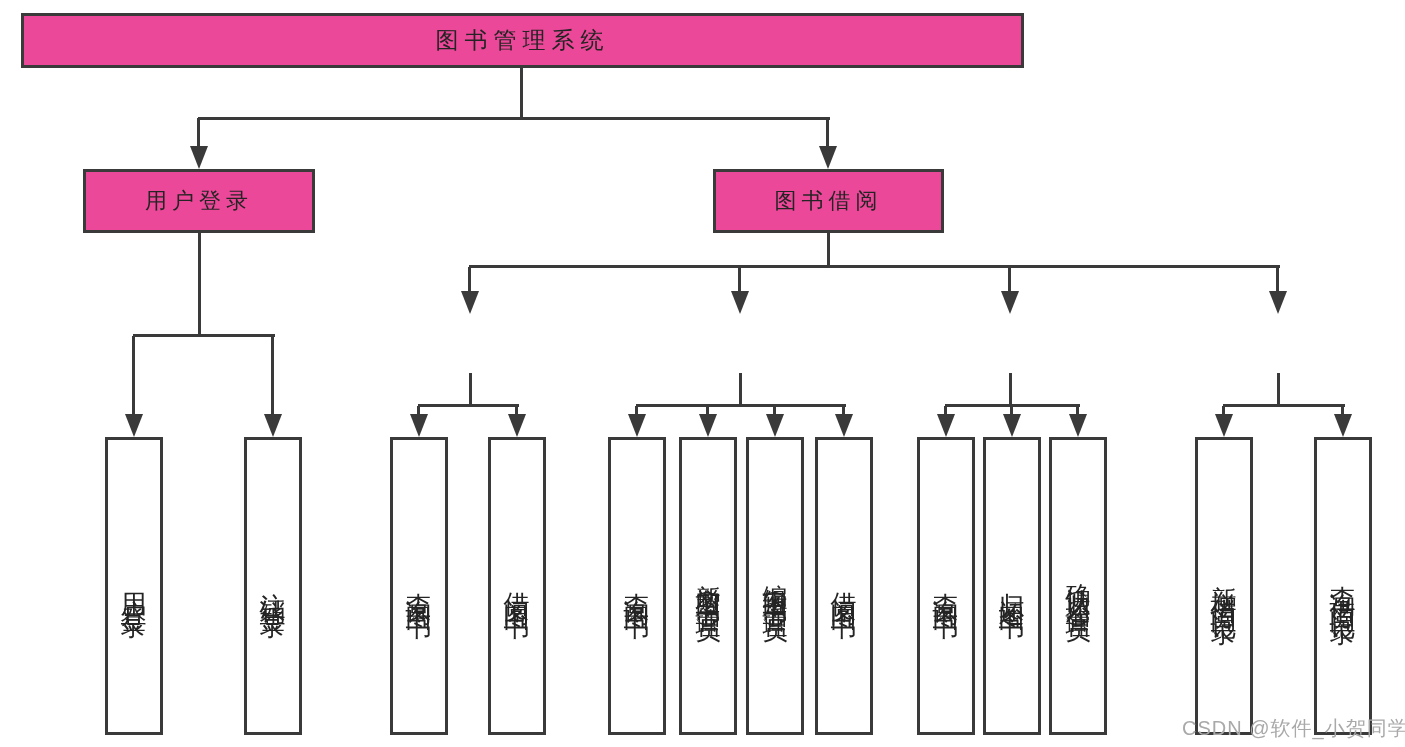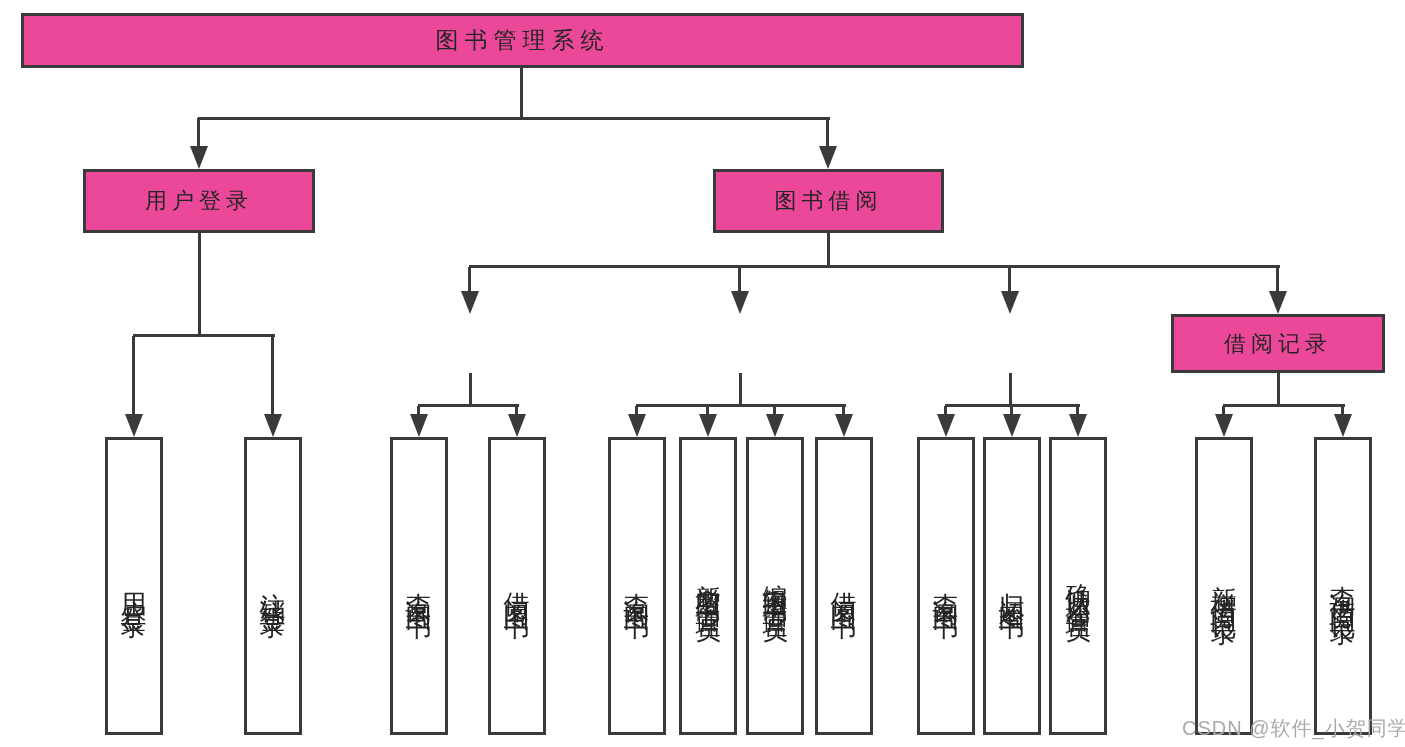--- a/index.html
+++ b/index.html
@@ -106,23 +106,20 @@
     <span class="hlabel">用户登录</span>
   </div>
 
   <div class="node" style="left:713px;top:169px;width:231px;height:64px">
     <span class="hlabel">图书借阅</span>
   </div>
 
 
 
 
-  <div class="node" style="left:1171px;top:314px;width:214px;height:59px">
-    <span class="hlabel">借阅记录</span>
-  </div>
 
   <div class="leaf" style="left:105px">
     <span class="vtext">用户登录</span>
   </div>
   <div class="leaf" style="left:244px">
     <span class="vtext">注销登录</span>
   </div>
 
   <div class="leaf" style="left:390px">
     <span class="vtext">查询图书</span>

